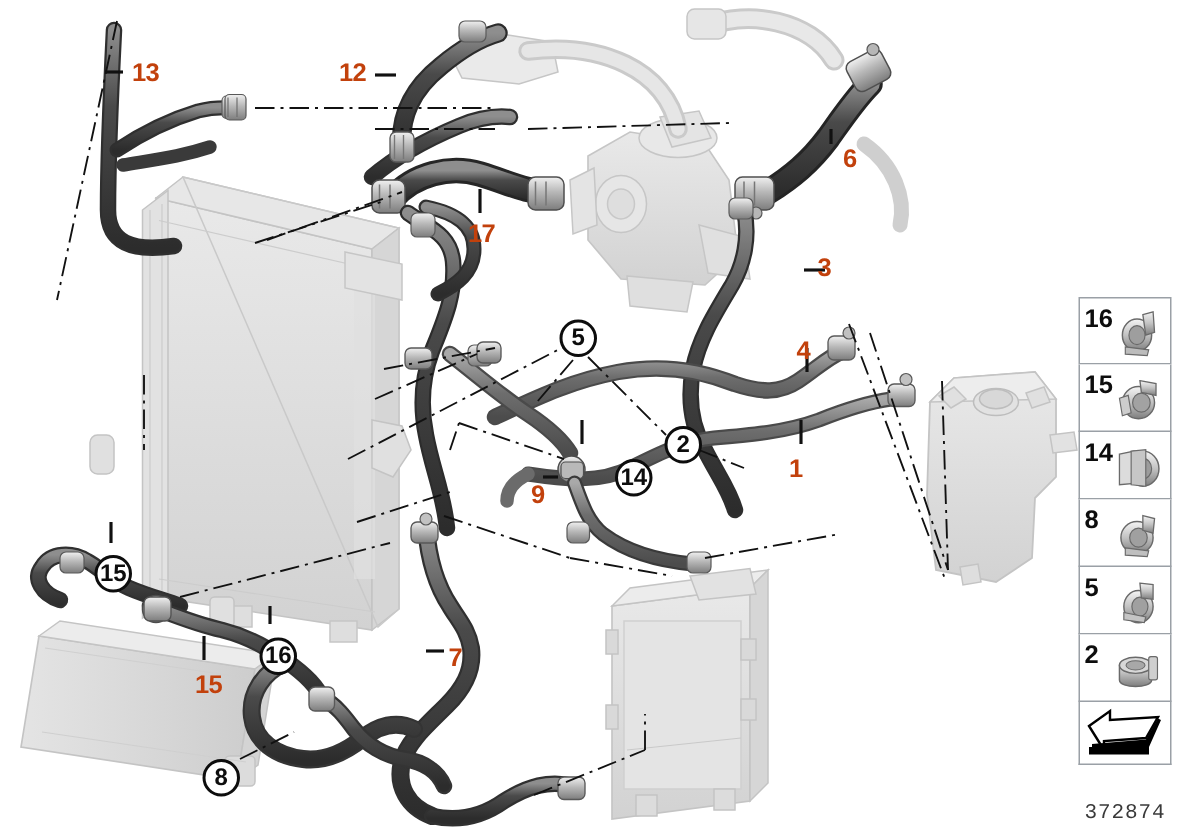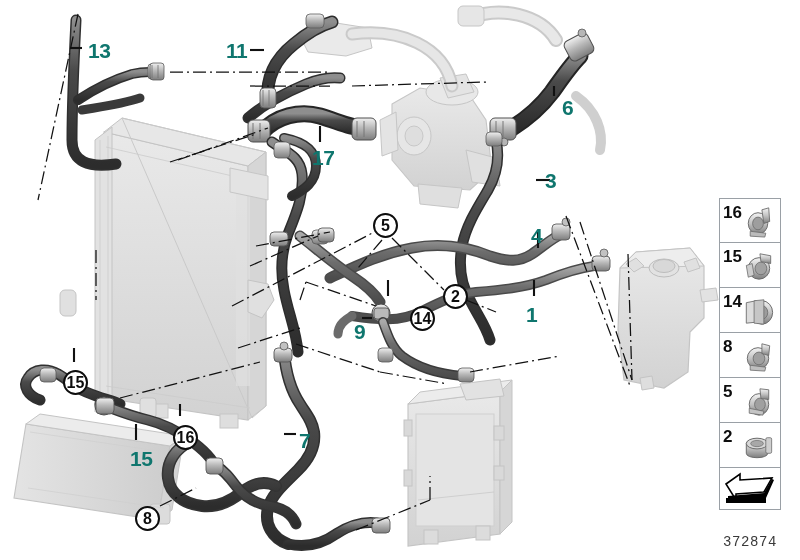--- a/index.html
+++ b/index.html
@@ -1,21 +1,21 @@
 <!DOCTYPE html>
 <html><head>
 <meta charset="utf-8">
 <style>
   html,body{margin:0;padding:0;background:#ffffff;}
   body{width:800px;height:560px;position:relative;overflow:hidden;
        font-family:"Liberation Sans", sans-serif;}
   #stage{position:absolute;left:0;top:0;width:800px;height:560px;}
   svg.layer{position:absolute;left:0;top:0;width:800px;height:560px;overflow:visible;}
   .lbl{position:absolute;font-family:"Liberation Sans", sans-serif;font-weight:bold;
-       color:#0f766e;font-size:21px;line-height:1;letter-spacing:-0.5px;}
+       color:#c2410c;font-size:17px;line-height:1;letter-spacing:-0.5px;}
   .clbl{position:absolute;width:25px;height:25px;border:2.2px solid #0d0d0d;border-radius:50%;
         background:#fff;color:#0d0d0d;font-weight:bold;font-size:16px;
         display:flex;align-items:center;justify-content:center;box-sizing:border-box;}
   
   #legend{position:absolute;left:719px;top:198px;width:62px;}
   .legcell{position:relative;width:62px;height:45px;border:1px solid #9aa0a6;
            border-top:none;box-sizing:border-box;background:#fff;}
   .legcell.first{border-top:1px solid #9aa0a6;}
   .legnum{position:absolute;left:3px;top:4px;font-weight:bold;font-size:17px;color:#0d0d0d;}
   .legart{position:absolute;right:2px;top:3px;width:40px;height:39px;}
@@ -425,21 +425,21 @@
   <div class="clbl" style="left:443px;top:284px">2</div>
   <div class="lbl" style="left:545px;top:170px">3</div>
   <div class="lbl" style="left:531px;top:225px">4</div>
   <div class="clbl" style="left:373px;top:213px">5</div>
   <div class="lbl" style="left:562px;top:97px">6</div>
   <div class="lbl" style="left:299px;top:430px">7</div>
   <div class="clbl" style="left:135px;top:506px">8</div>
   <div class="lbl" style="left:354px;top:321px">9</div>
   <div class="lbl" style="left:130px;top:448px">15</div>
   <div class="lbl" style="left:312px;top:147px">17</div>
-  <div class="lbl" style="left:226px;top:40px">11</div>
+  <div class="lbl" style="left:226px;top:40px">12</div>
   <div class="lbl" style="left:88px;top:40px">13</div>
   <div class="clbl" style="left:410px;top:306px">14</div>
   <div class="clbl" style="left:63px;top:370px">15</div>
   <div class="clbl" style="left:173px;top:425px">16</div>
 
   <div id="legend">
 
     <div class="legcell first">
       <span class="legnum">16</span>
       <svg class="legart" viewBox="0 0 40 40">

